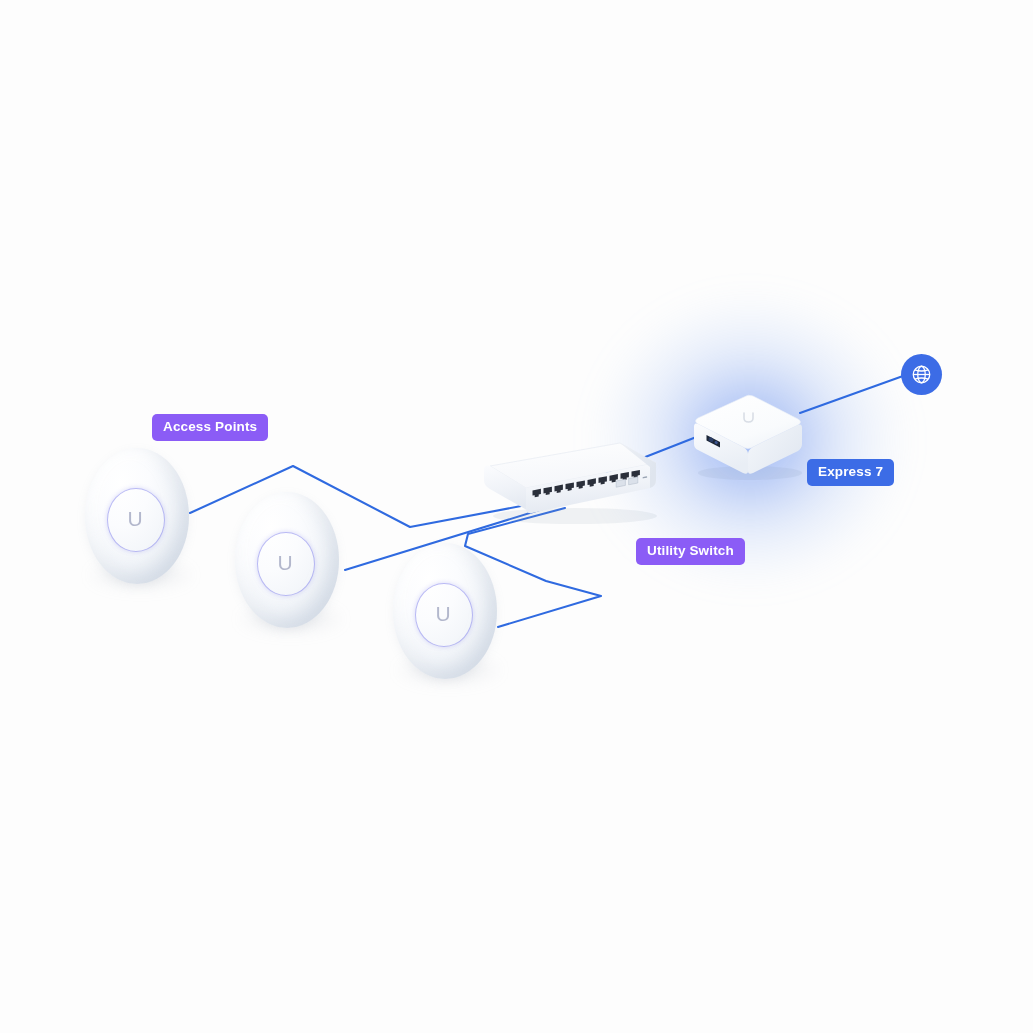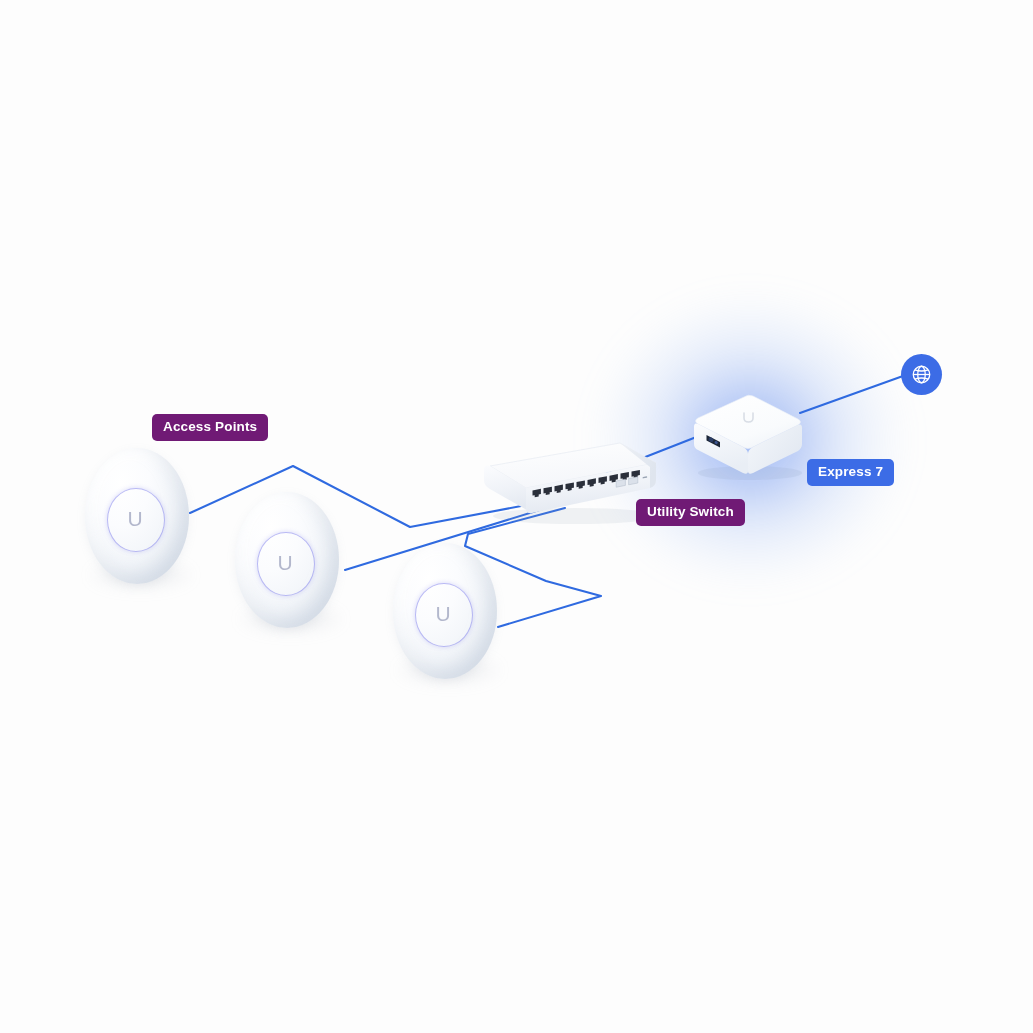--- a/index.html
+++ b/index.html
@@ -104,21 +104,21 @@
     position: absolute;
     border-radius: 5px;
     color: #ffffff;
     font-size: 13.5px;
     font-weight: 600;
     letter-spacing: 0.15px;
     padding: 5px 11px 6px 11px;
     white-space: nowrap;
     line-height: 1.15;
   }
-  .badge-grey   { background: #701a75; }
+  .badge-grey   { background: #8b5cf6; }
   .badge-accent { background: #3c6ce6; font-weight: 700; }
 
   
   #globe-node {
     position: absolute;
     left: 901px;
     top: 354px;
     width: 41px;
     height: 41px;
     border-radius: 50%;
@@ -301,18 +301,18 @@
         <line x1="3.4" y1="12" x2="20.6" y2="12"></line>
         <path d="M 5.0 7.1 Q 12 9.6 19.0 7.1"></path>
         <path d="M 5.0 16.9 Q 12 14.4 19.0 16.9"></path>
       </svg>
     </div>
   </div>
 
   <div class="layer" id="label-layer">
     <div class="badge badge-grey" style="left:152px; top:414px;">Access Points</div>
 
-    <div class="badge badge-grey" style="left:636px; top:499px;">Utility Switch</div>
+    <div class="badge badge-grey" style="left:636px; top:538px;">Utility Switch</div>
 
     <div class="badge badge-accent" style="left:807px; top:459px;">Express 7</div>
   </div>
 
 </div>
 
 </body></html>

